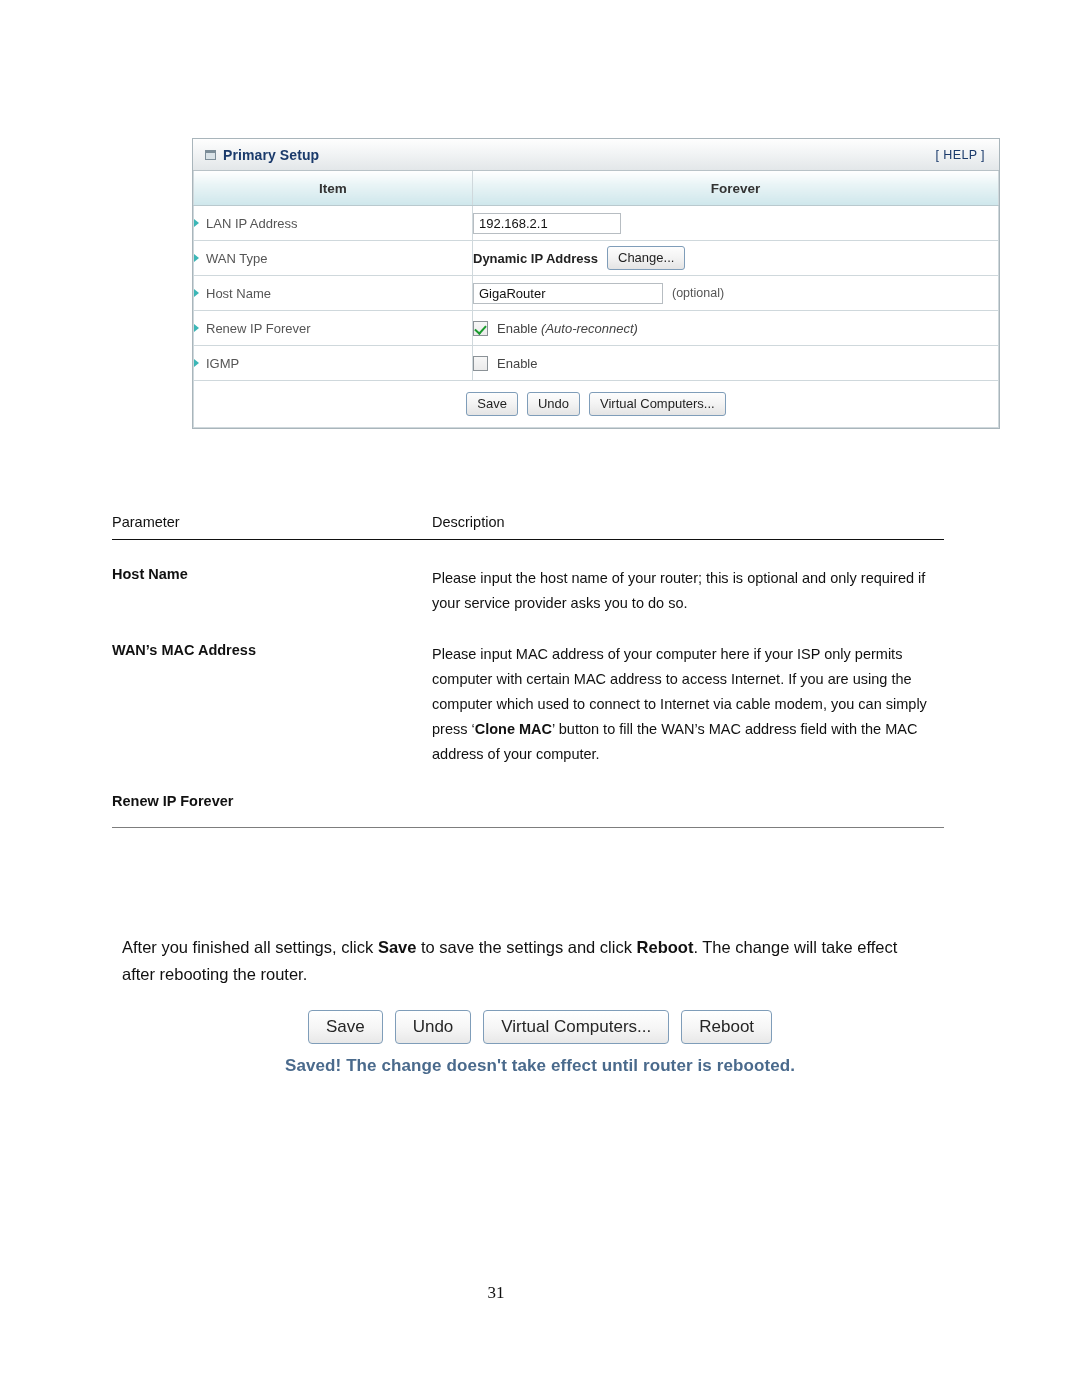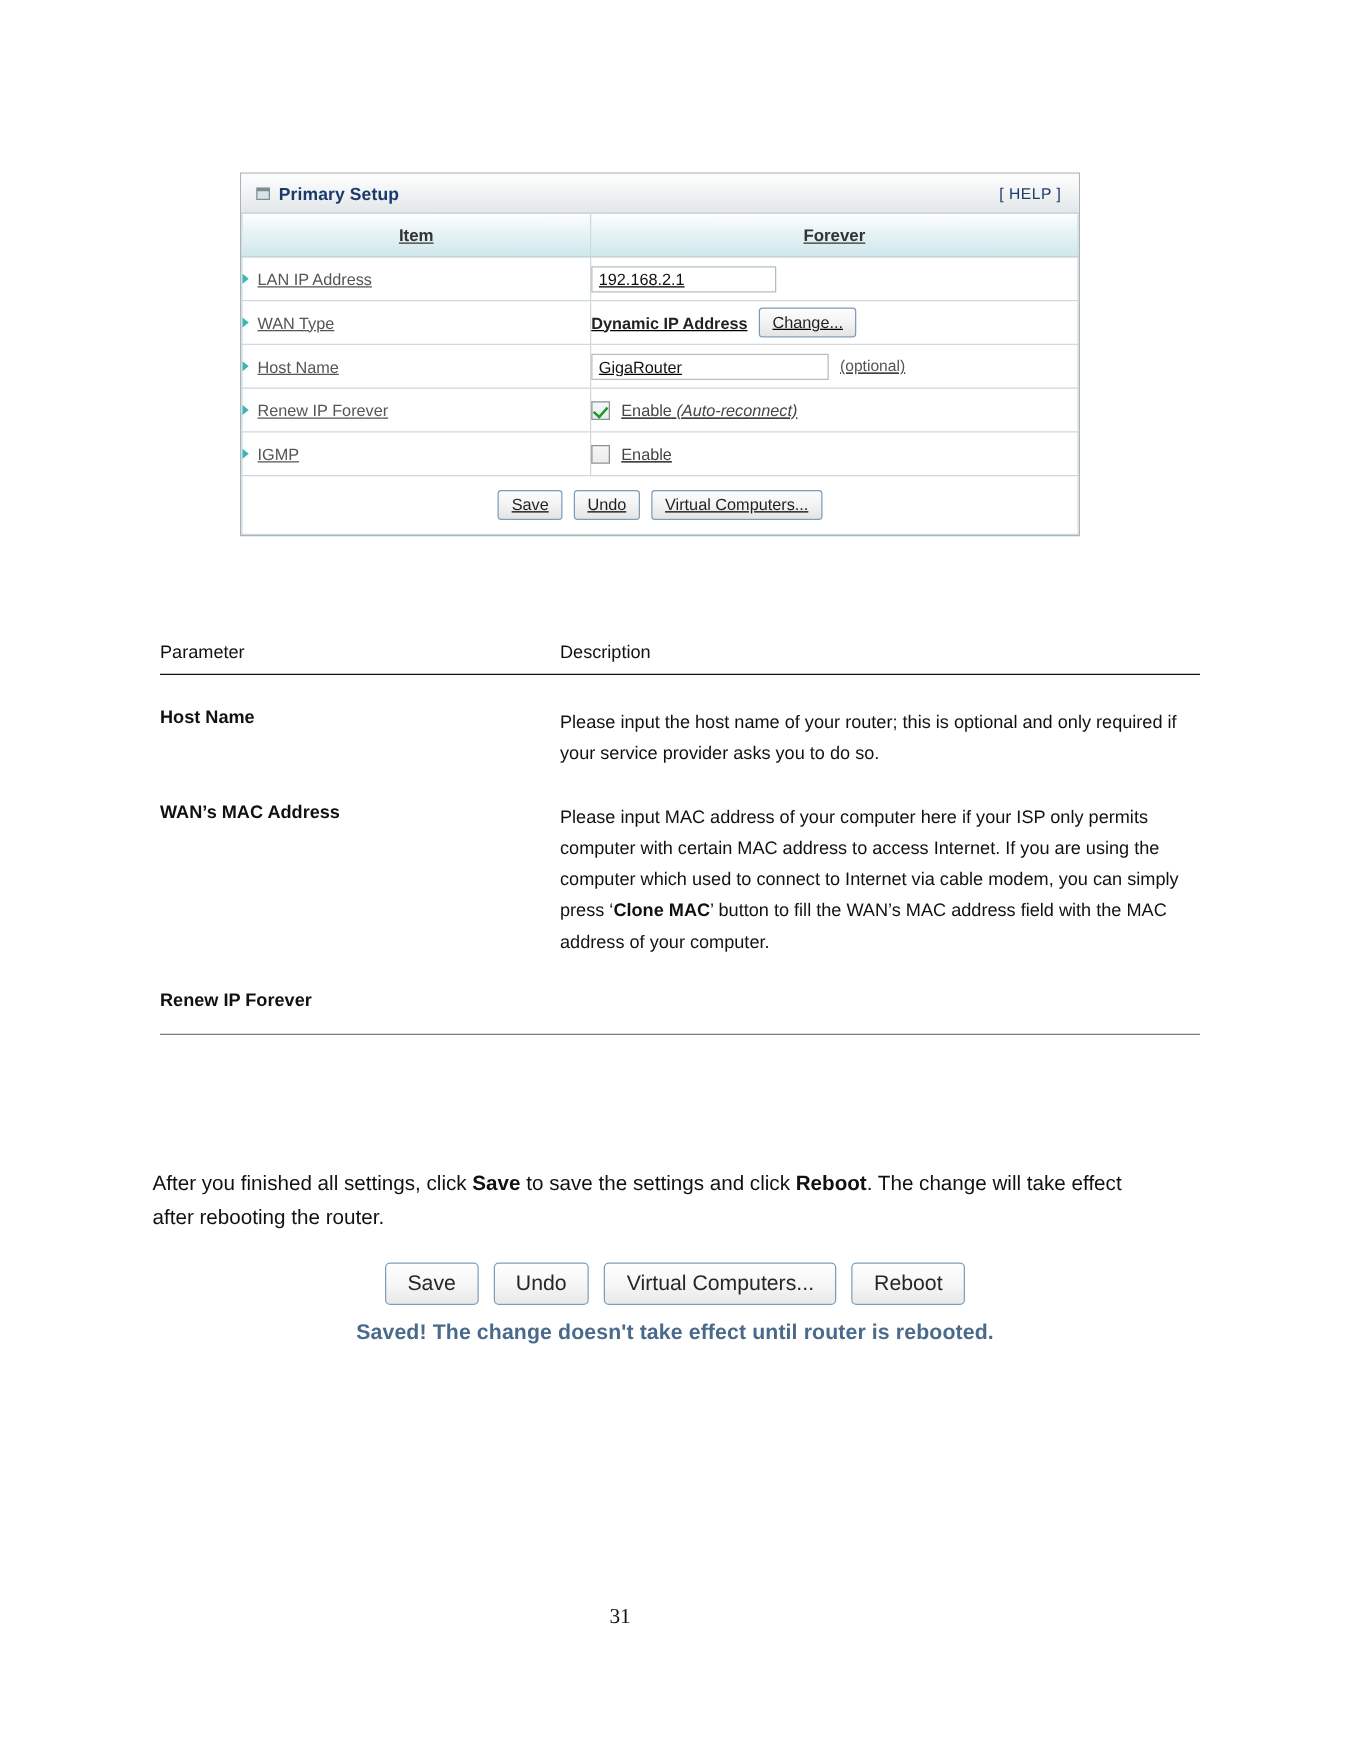--- a/index.html
+++ b/index.html
@@ -14,21 +14,21 @@
     color: #000000;
     position: relative;
     overflow: hidden;
   }
 
   
   .router-panel {
     position: absolute;
     left: 192px;
     top: 138px;
-    width: 672px;
+    width: 808px;
     background: #ffffff;
     border: 1px solid #a9b5bb;
     box-sizing: border-box;
     font-size: 13px;
   }
 
   .panel-titlebar {
     height: 32px;
     background: linear-gradient(to bottom, #fefefe 0%, #f2f4f5 45%, #e3e7e9 100%);
     border-bottom: 1px solid #b8c2c7;
@@ -68,21 +68,20 @@
 
   table.cfg {
     width: 100%;
     border-collapse: collapse;
     table-layout: fixed;
   }
   table.cfg td {
     border: 1px solid #cfd8dc;
     padding: 0;
     vertical-align: middle;
-    text-decoration: underline;
   }
   .col-item { width: 278px; }
 
   tr.hdr td {
     height: 34px;
     text-align: center;
     font-weight: bold;
     font-size: 13.5px;
     color: #333333;
     background: linear-gradient(to bottom, #ffffff 0%, #e9f4f6 40%, #cfe7ec 100%);
@@ -191,21 +190,21 @@
   .actions-inner {
     display: flex;
     justify-content: center;
     align-items: center;
     gap: 9px;
   }
 
   
   .doc-table {
     position: absolute;
-    left: 128px;
+    left: 112px;
     top: 514px;
     width: 832px;
     font-size: 14.5px;
     color: #111111;
   }
   .doc-head {
     display: flex;
     padding-bottom: 9px;
   }
   .doc-head .c1 { width: 320px; }

